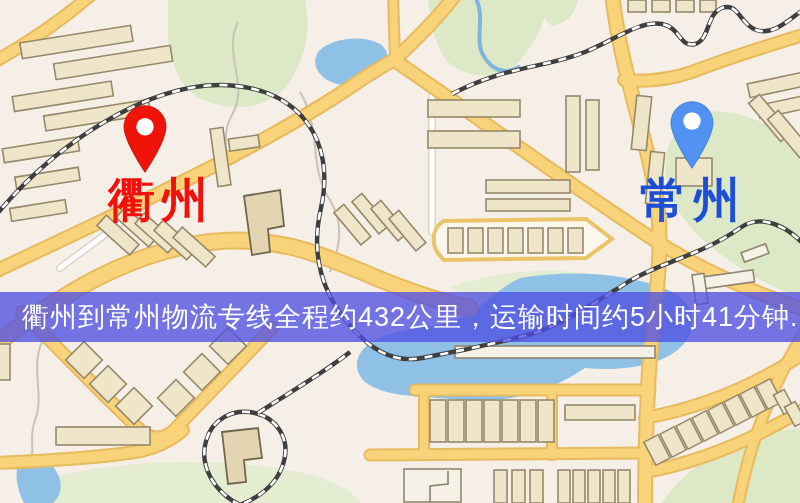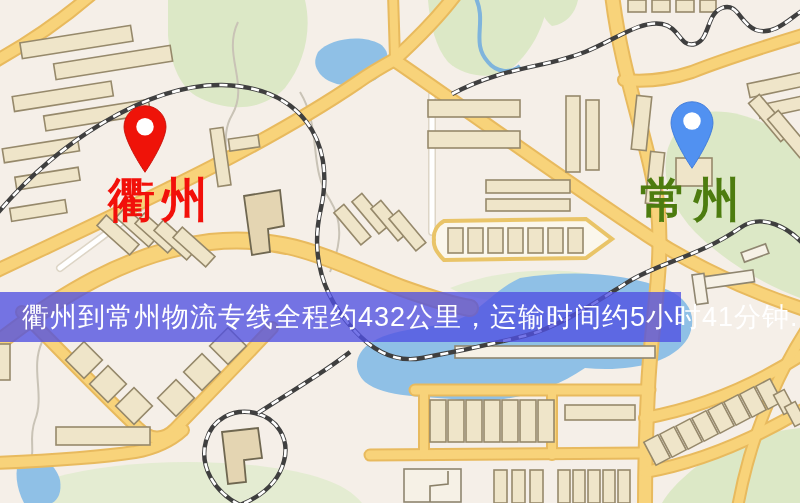--- a/index.html
+++ b/index.html
@@ -19,27 +19,27 @@
   .bld2{fill:#e4d5b2;stroke:#6f6750;stroke-width:1.8;}
   .bld3{fill:#f6f1e6;stroke:#8f8670;stroke-width:1.6;}
   .park{fill:#dce8c6;}
   .park2{fill:#e4ecd2;}
   .water{fill:#8fc0e6;}
   
   .city-label{position:absolute;font-family:"Liberation Serif",serif;
               font-size:47px;font-weight:bold;letter-spacing:6px;line-height:1;
               white-space:nowrap;user-select:none;}
   .label-origin{left:84px;top:177px;color:#f2100a;margin-left:24px;}
-  .label-dest{left:640px;top:177px;color:#4d7c0f;}
+  .label-dest{left:640px;top:177px;color:#1d4ed8;}
   
   .pin{position:absolute;}
   .pin-origin{left:118px;top:104px;width:54px;height:70px;}
   .pin-dest{left:665px;top:100px;width:54px;height:70px;}
   
-  .banner{position:absolute;left:0;top:292px;width:681px;height:50px;
+  .banner{position:absolute;left:0;top:292px;width:800px;height:50px;
           background:rgba(80,80,225,0.78);color:#ffffff;
           font-size:27px;line-height:50px;padding-left:22px;
           box-sizing:border-box;white-space:nowrap;letter-spacing:1px;}
 </style>
 </head>
 <body>
 
 <div class="map-wrap">
 
   <svg class="basemap" width="800" height="503" viewBox="0 0 800 503">

